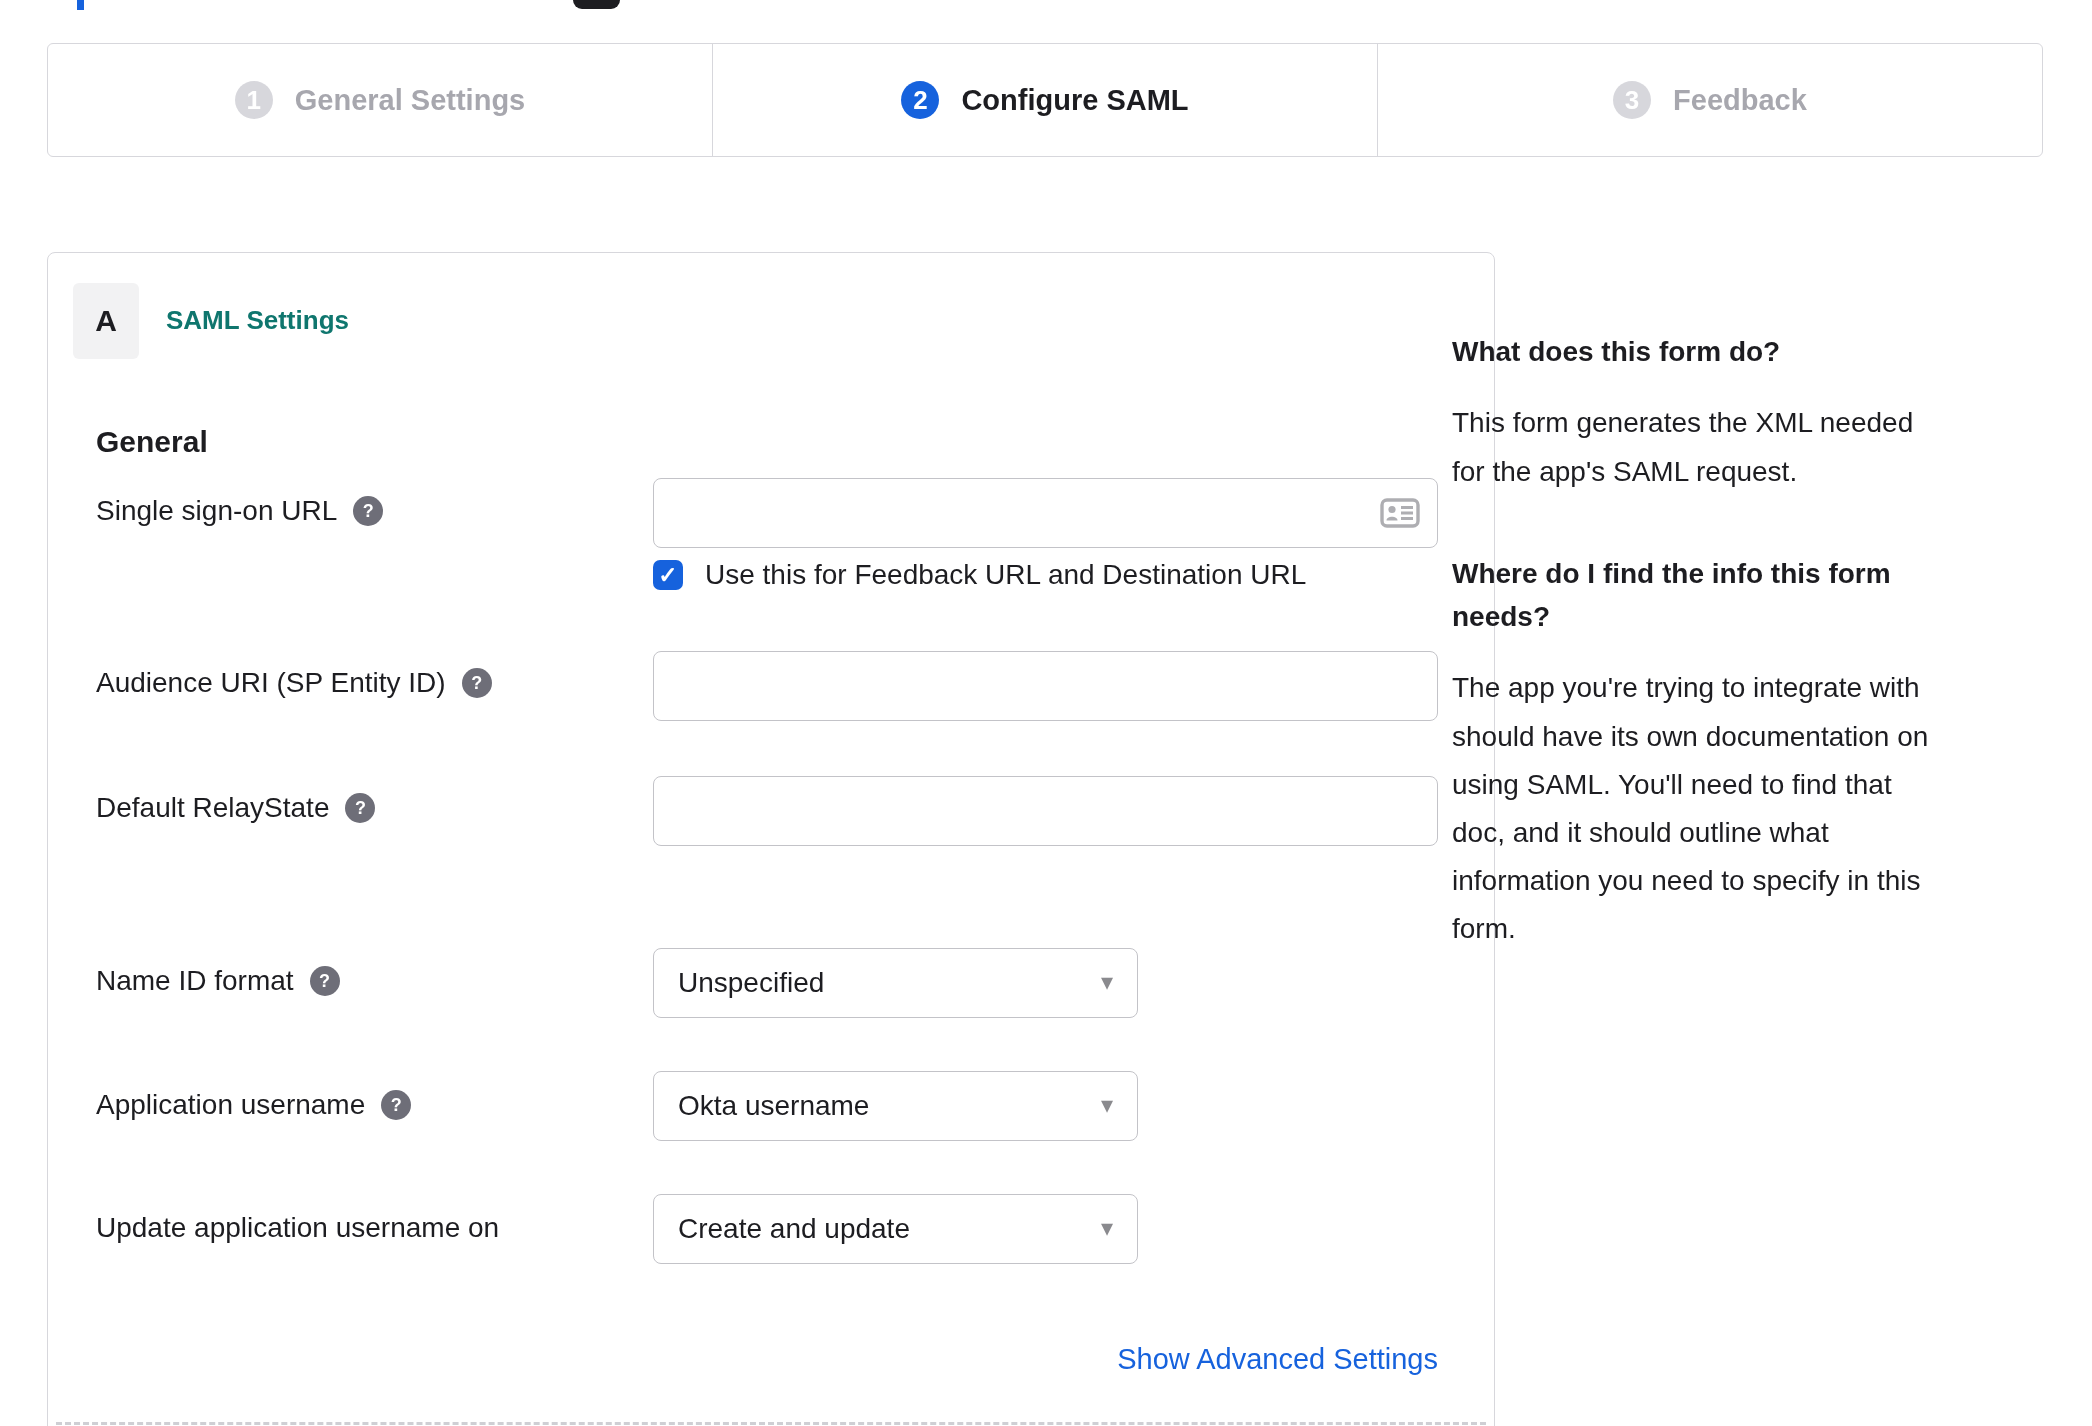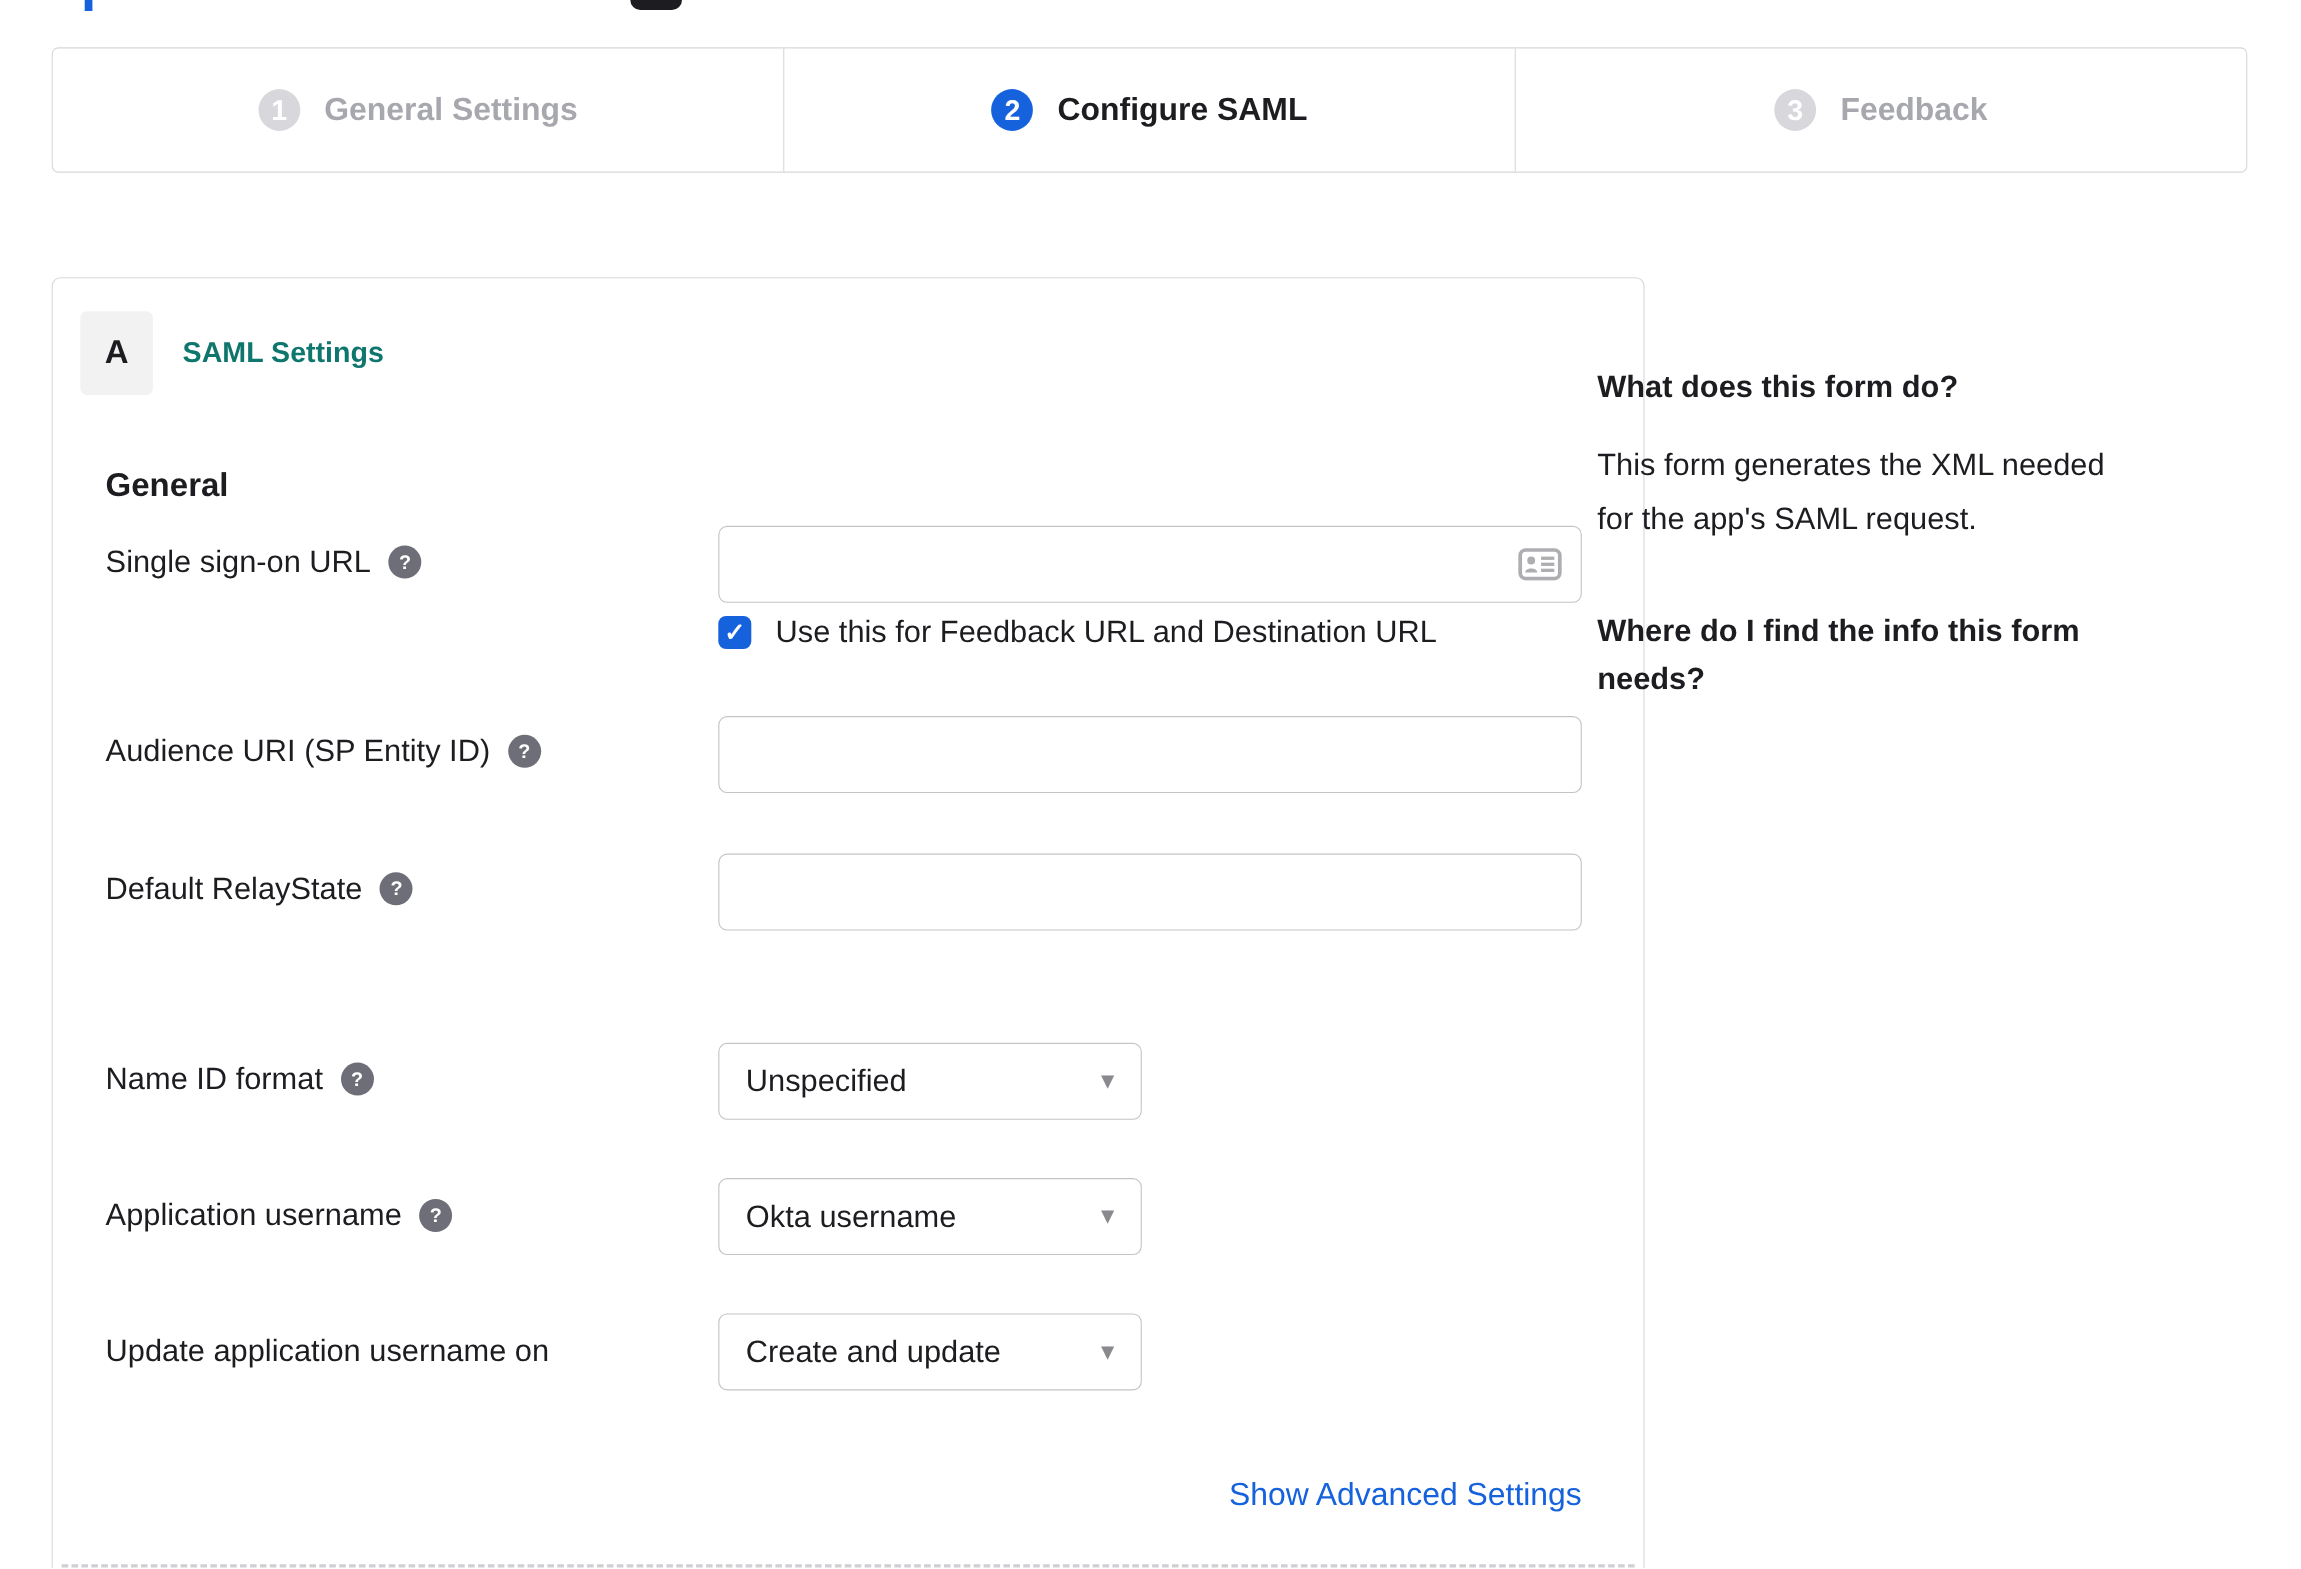--- a/index.html
+++ b/index.html
@@ -100,21 +100,21 @@
     flex: 0 0 auto;
   }
   .checkbox-label { font-size: 28px; color: #1d1d21; }
 
   .hint {
     position: absolute; left: 605px;
     font-size: 28px; color: #8d8d95;
   }
 
   .select {
-    position: absolute; left: 605px; width: 385px; height: 70px;
+    position: absolute; left: 605px; width: 485px; height: 70px;
     border: 1px solid #c3c3c8; border-radius: 8px; background: #ffffff;
     display: flex; align-items: center;
     font-size: 28px; color: #1d1d21; padding: 0 24px; cursor: pointer;
   }
   .select .caret {
     position: absolute; right: 24px; top: 50%; transform: translateY(-52%);
     font-size: 24px; color: #8a8a8e;
   }
 
   .advanced-link {
@@ -229,15 +229,16 @@
 
     <a class="advanced-link" style="top:1090px;">Show Advanced Settings</a>
 
     <div class="bottom-dashes"></div>
   </div>
 
   <div class="help-sidebar">
     <h3>What does this form do?</h3>
     <p>This form generates the XML needed for the app's SAML request.</p>
     <h3>Where do I find the info this form needs?</h3>
+    <p>The app you're trying to integrate with should have its own documentation on using SAML. You'll need to find that doc, and it should outline what information you need to specify in this form.</p>
   </div>
 
 </div>
 
 </body></html>

